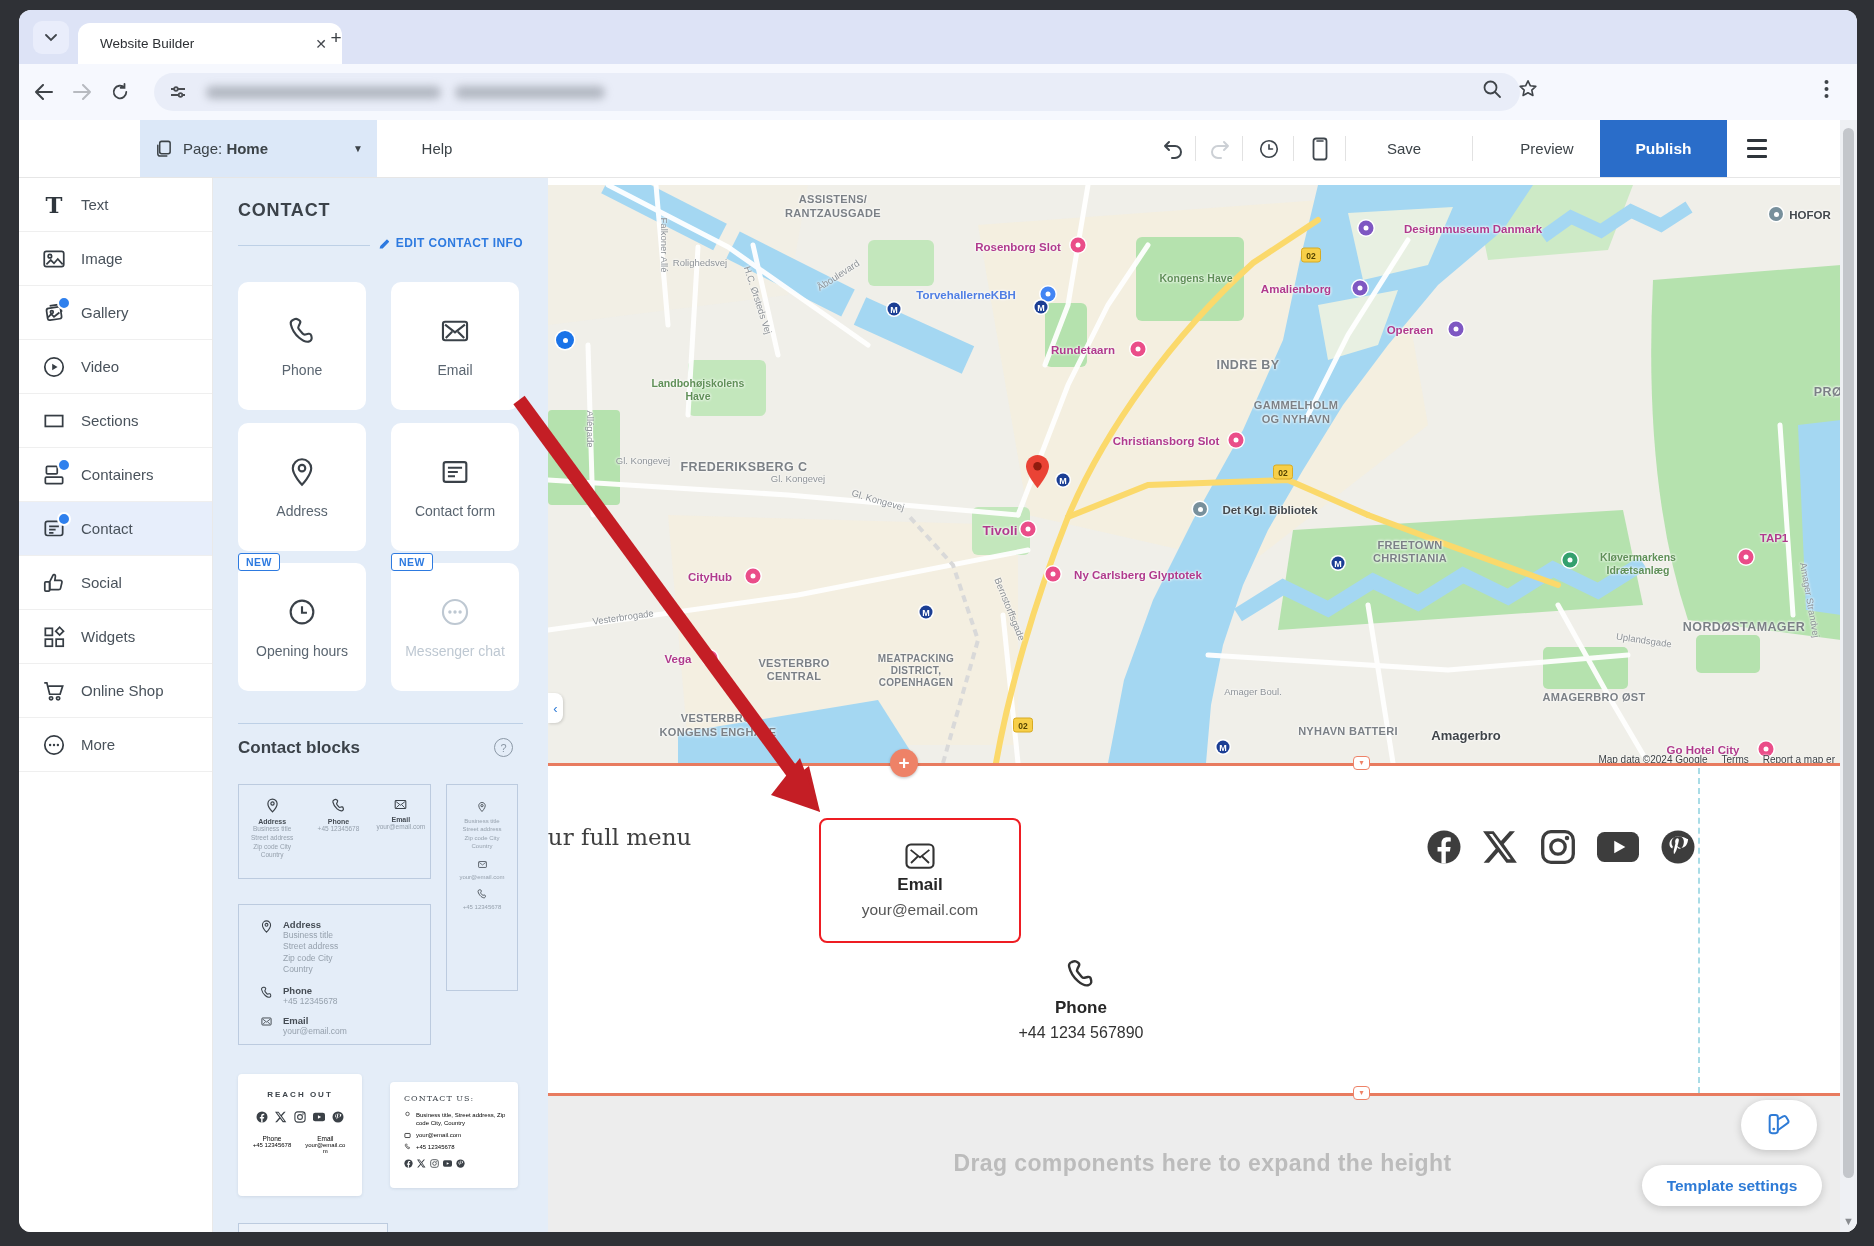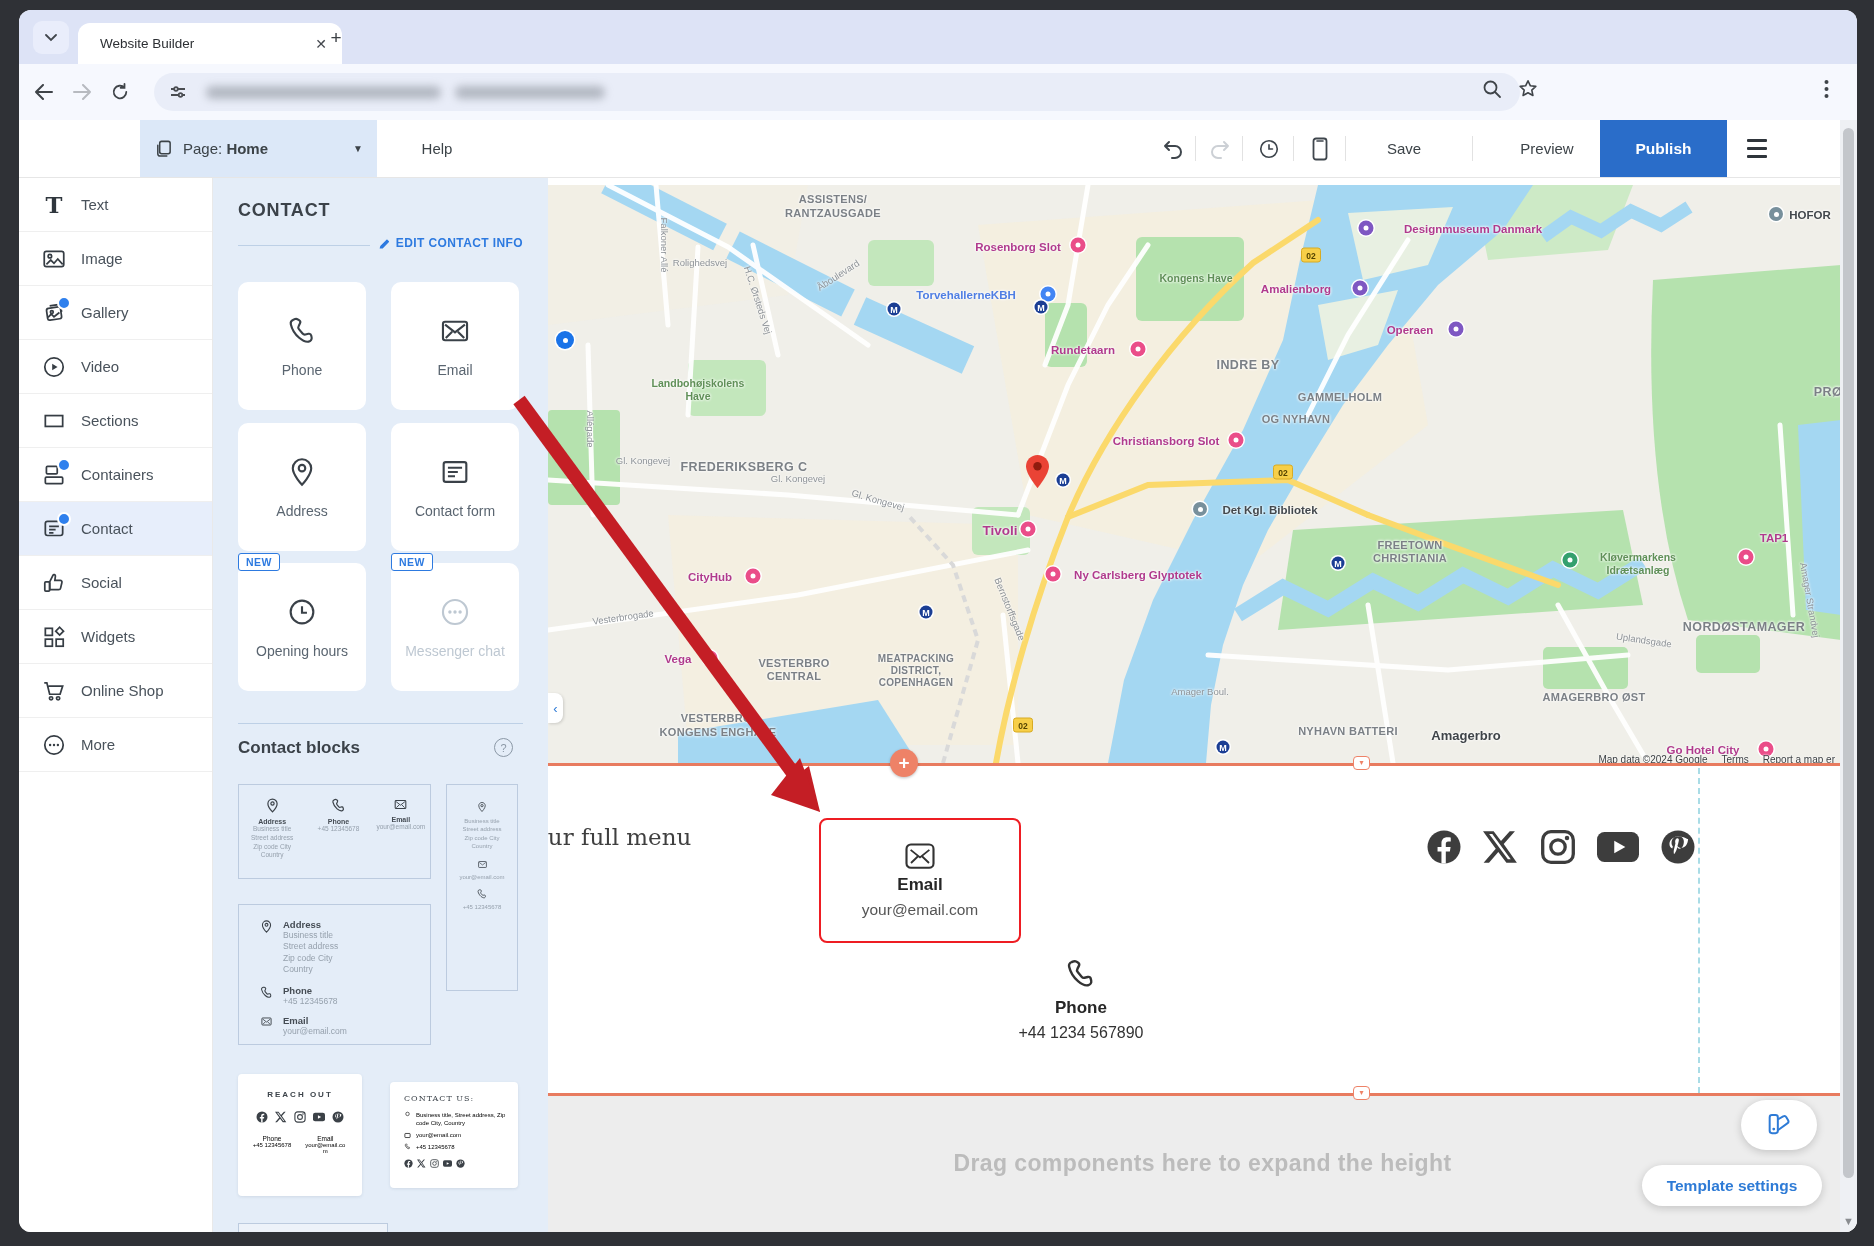--- a/index.html
+++ b/index.html
@@ -676,21 +676,21 @@
               <span class="mlabel area-sm" style="left: 285px; top: 14px;">ASSISTENS/</span>
               <span class="mlabel area-sm" style="left: 285px; top: 28px;">RANTZAUSGADE</span>
               <span class="mlabel poi" style="left: 470px; top: 62px;">Rosenborg Slot</span>
               <span class="mlabel park" style="left: 648px; top: 93px;">Kongens Have</span>
               <span class="mlabel poi" style="left: 748px; top: 104px;">Amalienborg</span>
               <span class="mlabel poi" style="left: 925px; top: 44px;">Designmuseum Danmark</span>
               <span class="mlabel poi" style="left: 862px; top: 145px;">Operaen</span>
               <span class="mlabel poi-blue" style="left: 418px; top: 110px;">TorvehallerneKBH</span>
               <span class="mlabel poi" style="left: 535px; top: 165px;">Rundetaarn</span>
               <span class="mlabel area" style="left: 700px; top: 180px;">INDRE BY</span>
-              <span class="mlabel area-sm" style="left: 748px; top: 212px; margin-left: 44px;">GAMMELHOLM</span>
+              <span class="mlabel area-sm" style="left: 748px; top: 220px;">GAMMELHOLM</span>
               <span class="mlabel area-sm" style="left: 748px; top: 234px;">OG NYHAVN</span>
               <span class="mlabel poi" style="left: 618px; top: 256px;">Christiansborg Slot</span>
               <span class="mlabel poi-dark" style="left: 722px; top: 325px;">Det Kgl. Bibliotek</span>
               <span class="mlabel poi-lg" style="left: 452px; top: 345px;">Tivoli</span>
               <span class="mlabel poi" style="left: 590px; top: 390px;">Ny Carlsberg Glyptotek</span>
               <span class="mlabel poi" style="left: 162px; top: 392px;">CityHub</span>
               <span class="mlabel area" style="left: 196px; top: 282px;">FREDERIKSBERG C</span>
               <span class="mlabel poi" style="left: 130px; top: 474px;">Vega</span>
               <span class="mlabel area-sm" style="left: 246px; top: 478px;">VESTERBRO</span>
               <span class="mlabel area-sm" style="left: 246px; top: 491px;">CENTRAL</span>
@@ -702,21 +702,21 @@
               <span class="mlabel area-sm" style="left: 862px; top: 360px;">FREETOWN</span>
               <span class="mlabel area-sm" style="left: 862px; top: 373px;">CHRISTIANIA</span>
               <span class="mlabel park" style="left: 1090px; top: 372px;">Kløvermarkens</span>
               <span class="mlabel park" style="left: 1090px; top: 385px;">Idrætsanlæg</span>
               <span class="mlabel poi" style="left: 1226px; top: 353px;">TAP1</span>
               <span class="mlabel area" style="left: 1196px; top: 442px;">NORDØSTAMAGER</span>
               <span class="mlabel street" style="left: 1096px; top: 455px; transform: translate(-50%, -50%) rotate(8deg);">Uplandsgade</span>
               <span class="mlabel area-sm" style="left: 1046px; top: 512px;">AMAGERBRO ØST</span>
               <span class="mlabel place" style="left: 918px; top: 550px;">Amagerbro</span>
               <span class="mlabel area-sm" style="left: 800px; top: 546px;">NYHAVN BATTERI</span>
-              <span class="mlabel street" style="left: 652px; top: 506px;">Amager Boul.</span>
+              <span class="mlabel street" style="left: 705px; top: 506px;">Amager Boul.</span>
               <span class="mlabel poi" style="left: 1155px; top: 565px;">Go Hotel City</span>
               <span class="mlabel poi-dark" style="left: 1262px; top: 30px;">HOFOR</span>
               <span class="mlabel area" style="left: 1280px; top: 207px;">PRØ</span>
               <span class="mlabel street" style="left: 116px; top: 60px; transform: translate(-50%, -50%) rotate(90deg);">Falkoner Allé</span>
               <span class="mlabel street" style="left: 152px; top: 77px;">Rolighedsvej</span>
               <span class="mlabel street" style="left: 210px; top: 115px; transform: translate(-50%, -50%) rotate(72deg);">H.C. Ørsteds Vej</span>
               <span class="mlabel street" style="left: 290px; top: 90px; transform: translate(-50%, -50%) rotate(-33deg);">Åboulevard</span>
               <span class="mlabel park" style="left: 150px; top: 198px;">Landbohøjskolens</span>
               <span class="mlabel park" style="left: 150px; top: 211px;">Have</span>
               <span class="mlabel street" style="left: 95px; top: 275px;">Gl. Kongevej</span>

